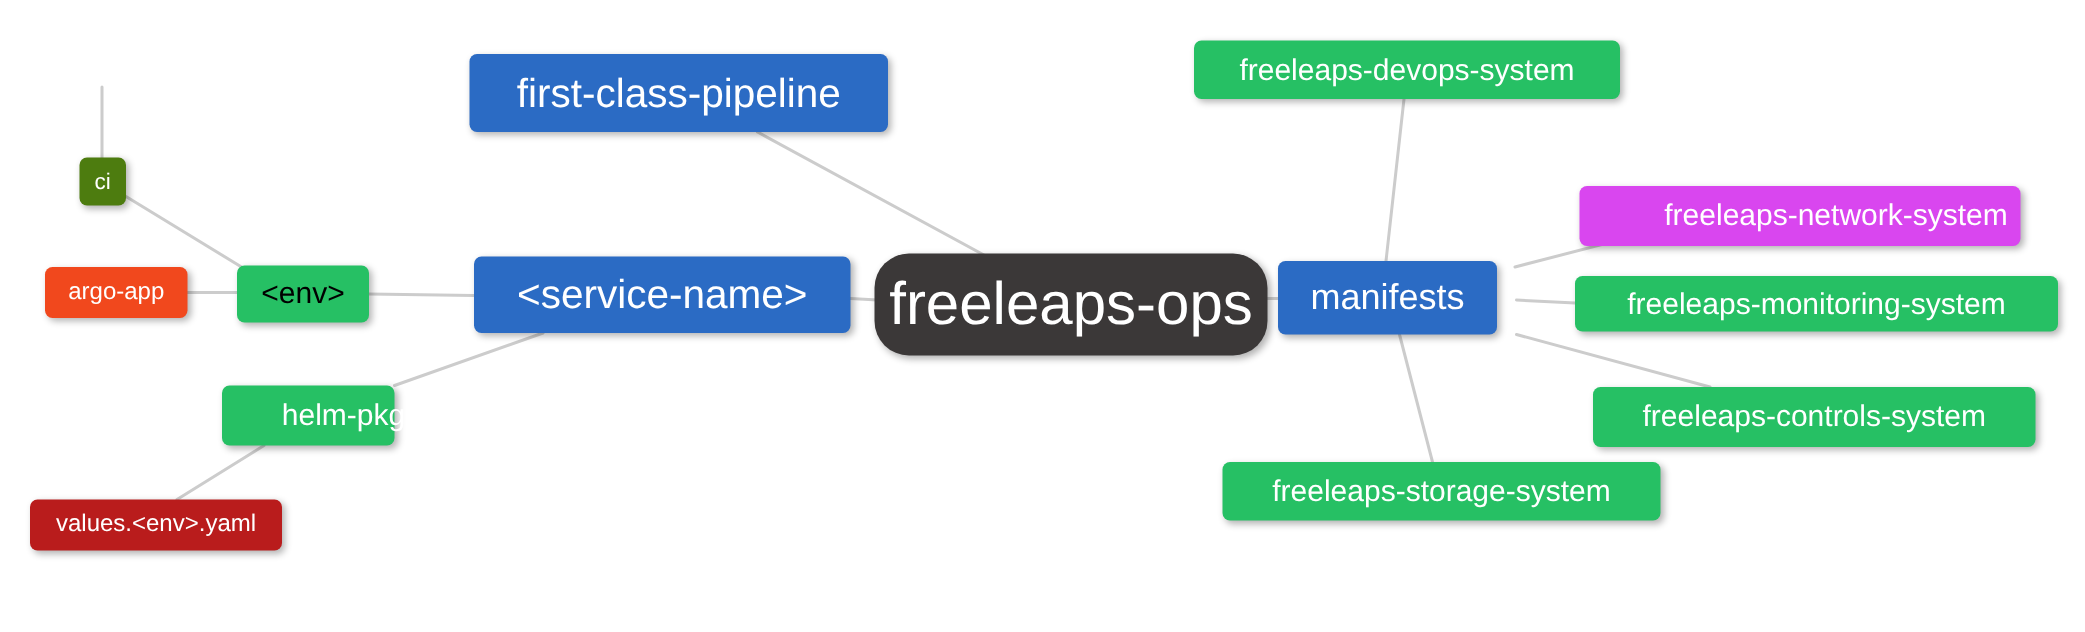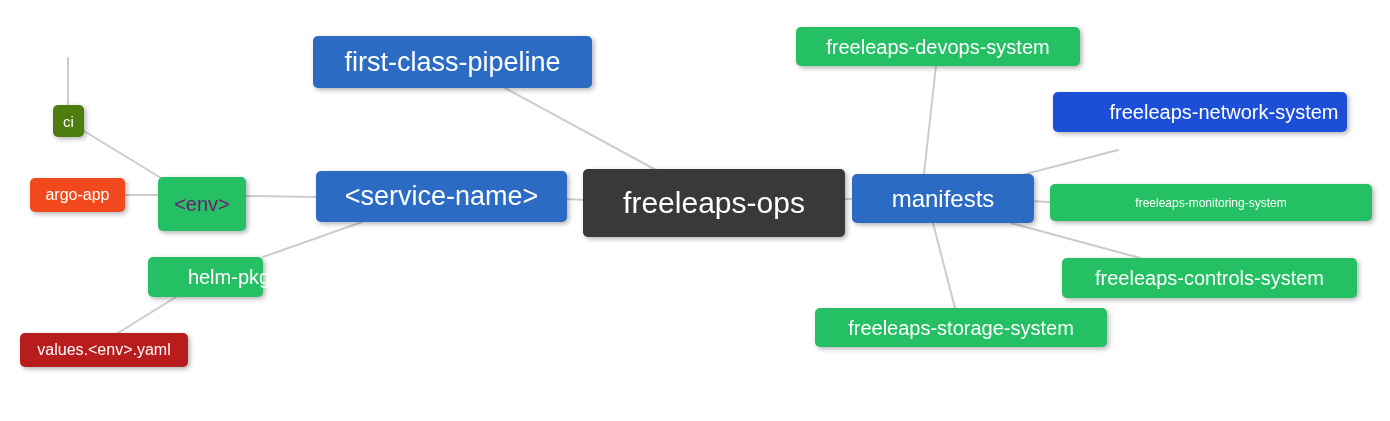--- a/index.html
+++ b/index.html
@@ -58,48 +58,48 @@
       <line x1="1011" y1="223" x2="1140" y2="258" stroke="#CCCCCC" stroke-width="2" stroke-linecap="round"></line>
       <line x1="933" y1="223" x2="955" y2="308" stroke="#CCCCCC" stroke-width="2" stroke-linecap="round"></line>
     </svg>
 
     <div class="node" style="left: 53px; top: 105px; width: 31px; height: 32px; font-size: 15px; background: #4d7c0f; color: rgb(255, 255, 255);">
       <span>ci</span>
     </div>
     <div class="node" style="left: 30px; top: 178px; width: 95px; height: 34px; font-size: 16px; background: rgb(241, 72, 29); color: rgb(255, 255, 255);">
       <span>argo-app</span>
     </div>
-    <div class="node" style="left: 158px; top: 177px; width: 88px; height: 54px; font-size: 20px; background: rgb(38, 192, 100); color: #701a75;">
+    <div class="node" style="left: 158px; top: 177px; width: 88px; height: 38px; font-size: 20px; background: rgb(38, 192, 100); color: #000000;">
       <span>&lt;env&gt;</span>
     </div>
     <div class="node" style="left: 148px; top: 257px; width: 115px; height: 40px; font-size: 20px; background: rgb(38, 192, 100); color: rgb(255, 255, 255); padding-left: 47px;">
       <span>helm-pkg</span>
     </div>
     <div class="node" style="left: 20px; top: 333px; width: 168px; height: 34px; font-size: 16px; background: #b91c1c; color: rgb(255, 255, 255);">
       <span>values.&lt;env&gt;.yaml</span>
     </div>
     <div class="node" style="left: 313px; top: 36px; width: 279px; height: 52px; font-size: 27px; background: rgb(43, 107, 196); color: rgb(255, 255, 255); text-align: right;">
       <span>first-class-pipeline</span>
     </div>
     <div class="node" style="left: 316px; top: 171px; width: 251px; height: 51px; font-size: 27px; background: rgb(43, 107, 196); color: rgb(255, 255, 255);">
       <span>&lt;service-name&gt;</span>
     </div>
-    <div class="node" style="left: 583px; top: 169px; width: 262px; height: 68px; font-size: 30px; background: rgb(59, 56, 56); color: rgb(255, 255, 255);">
+    <div class="node" style="left: 583px; top: 169px; width: 262px; height: 68px; font-size: 40px; background: rgb(59, 56, 56); color: rgb(255, 255, 255); border-radius: 23px;">
       <span>freeleaps-ops</span>
     </div>
-    <div class="node" style="left: 852px; top: 174px; width: 182px; height: 49px; font-size: 24px; background: rgb(43, 107, 196); color: rgb(255, 255, 255);">
+    <div class="node" style="left: 852px; top: 174px; width: 146px; height: 49px; font-size: 24px; background: rgb(43, 107, 196); color: rgb(255, 255, 255);">
       <span>manifests</span>
     </div>
     <div class="node" style="left: 796px; top: 27px; width: 284px; height: 39px; font-size: 20px; background: rgb(38, 192, 100); color: rgb(255, 255, 255);">
       <span>freeleaps-devops-system</span>
     </div>
-    <div class="node" style="left: 1053px; top: 92px; width: 294px; height: 40px; font-size: 20px; background: #1d4ed8; color: rgb(255, 255, 255); padding-left: 48px;">
+    <div class="node" style="left: 1053px; top: 124px; width: 294px; height: 40px; font-size: 20px; background: #d946ef; color: rgb(255, 255, 255); padding-left: 48px;">
       <span>freeleaps-network-system</span>
     </div>
-    <div class="node" style="left: 1050px; top: 184px; width: 322px; height: 37px; font-size: 12px; background: rgb(38, 192, 100); color: rgb(255, 255, 255);">
+    <div class="node" style="left: 1050px; top: 184px; width: 322px; height: 37px; font-size: 20px; background: rgb(38, 192, 100); color: rgb(255, 255, 255);">
       <span>freeleaps-monitoring-system</span>
     </div>
     <div class="node" style="left: 1062px; top: 258px; width: 295px; height: 40px; font-size: 20px; background: rgb(38, 192, 100); color: rgb(255, 255, 255);">
       <span>freeleaps-controls-system</span>
     </div>
     <div class="node" style="left: 815px; top: 308px; width: 292px; height: 39px; font-size: 20px; background: rgb(38, 192, 100); color: rgb(255, 255, 255);">
       <span>freeleaps-storage-system</span>
     </div>
   </div>
 

